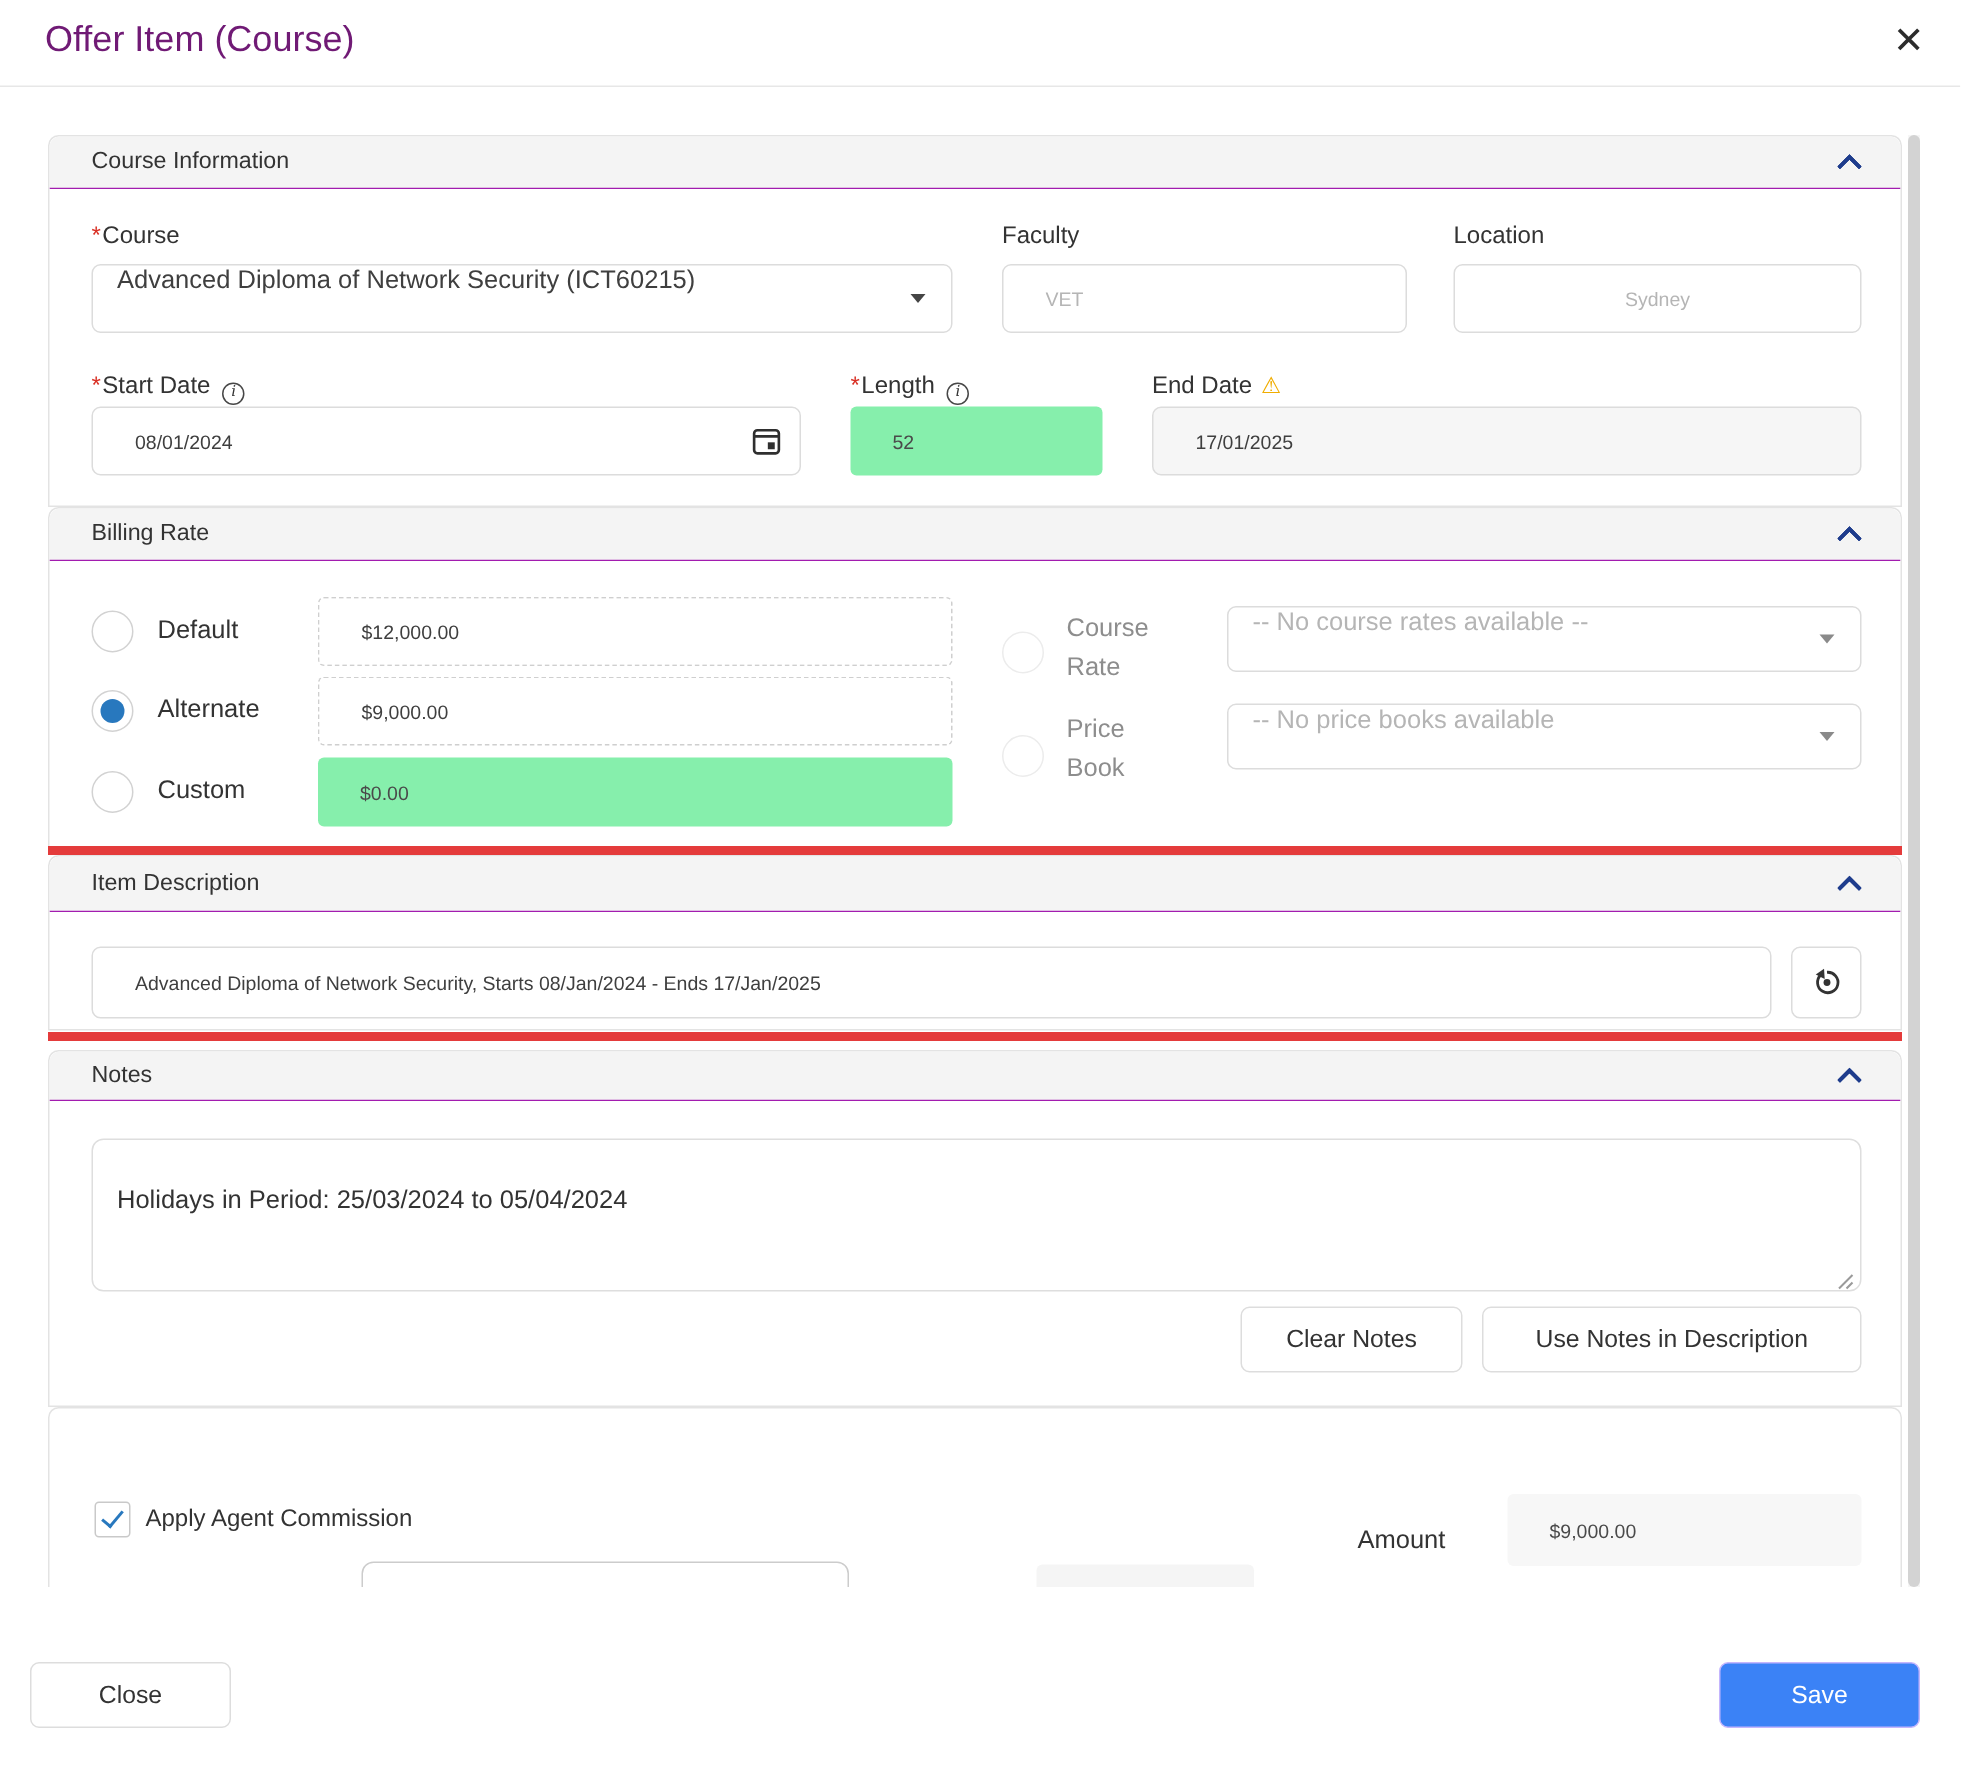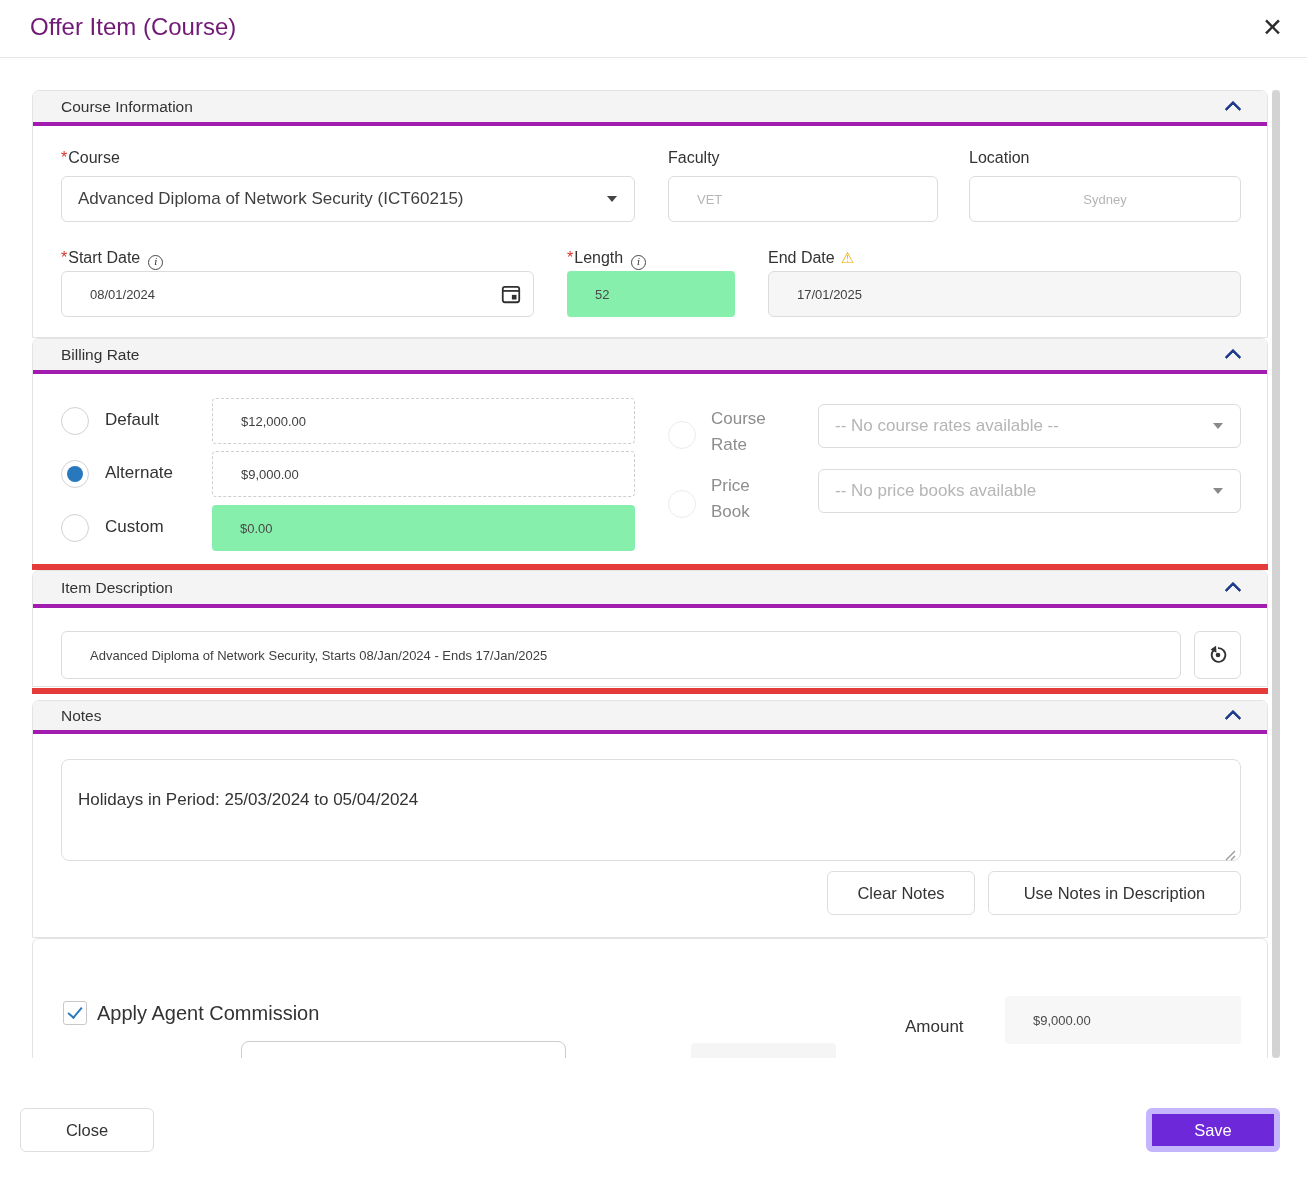--- a/index.html
+++ b/index.html
@@ -12,21 +12,21 @@
   .close-x { position:absolute; right:24px; top:10px; font-size:25px; color:#2c2c2c; cursor:pointer; line-height:34px; }
   .header-divider { position:absolute; top:57px; left:0; width:1307px; border-top:1px solid #e7e7e7; }
 
   
   .modal-body { position:absolute; left:32px; top:90px; width:1236px; height:968px; overflow:hidden; }
   .scrollbar { position:absolute; left:1272px; top:90px; width:8px; height:968px; background:#f6f6f6; }
   .scrollbar .thumb { position:absolute; left:0; top:0; width:8px; height:100%; background:#d3d3d3; border-radius:4px; }
 
   
   .card { position:absolute; left:0; width:1236px; background:#fff; border:1px solid #e3e3e3; border-radius:7px 7px 0 0; }
-  .card-header { position:relative; height:35px; background:#f4f4f4; border-bottom:4px solid #a21caf;
+  .card-header { position:relative; height:35px; background:#f4f4f4; border-bottom:1px solid #a21caf;
                  border-radius:7px 7px 0 0; display:flex; align-items:center; justify-content:space-between;
                  padding:0 28px; font-size:15.5px; color:#333; cursor:pointer;text-align:center; }
   .chevron-up { width:12px; height:12px; border-left:3px solid #1e3c8c; border-top:3px solid #1e3c8c;
                 transform:rotate(45deg); margin-top:5px; border-radius:1px; }
 
   
   .flabel { position:absolute; font-size:16px; color:#333; height:20px; line-height:20px; white-space:nowrap; }
   .flabel.gray { color:#8d8d8d; }
   .req { color:#d93025; margin-right:1px; }
   .info-icon { display:inline-block; width:15px; height:15px; border:1.3px solid #474747; border-radius:50%;
@@ -35,21 +35,21 @@
   .warn-icon { font-size:15px; color:#f0ad00; margin-left:6px; font-style:normal; }
 
   
   .input { position:absolute; border:1px solid #dcdcdc; border-radius:6px; font-family:inherit;
            font-size:13px; color:#3f3f3f; padding:0 28px; background:#fff; outline:none; }
   .input.gray-text { color:#b5b5b5; }
   .input.dashed { border:1px dashed #cfcfcf; border-radius:4px; }
   .input.filled { background:#86efac; border:none; border-radius:4px; color:#4a4a4a; }
   .input.filled-bordered { background:#f6f6f6; border:1px solid #dcdcdc; color:#3f3f3f; }
   .select { position:absolute; border:1px solid #dcdcdc; border-radius:6px; font-size:17px; color:#3f3f3f;
-            background:#fff; display:flex; align-items:center; padding:0 40px 0 16px; white-space:nowrap; overflow:hidden; }
+            background:#fff; display:flex; align-items:flex-start; padding:0 40px 0 16px; white-space:nowrap; overflow:hidden; }
   .select.disabled { color:#b5b5b5; }
   .caret-down { position:absolute; right:17px; top:50%; margin-top:-3px; width:0; height:0;
                 border-left:5px solid transparent; border-right:5px solid transparent; border-top:6px solid #454545; }
   .cal-btn { position:absolute; right:12px; top:12px; width:22px; height:22px; background:none; border:none; cursor:pointer; }
 
   
   .radio { position:absolute; width:28px; height:28px; border:1px solid #d2d2d2; border-radius:50%; background:#fff; cursor:pointer; }
   .radio.checked::after { content:""; position:absolute; left:5px; top:5px; width:16px; height:16px; border-radius:50%; background:#2878be; }
   .radio.disabled { border-color:#ececec; cursor:default; }
   .checkbox { position:absolute; width:24px; height:24px; border:1px solid #c9c9c9; border-radius:3px; background:#fff; cursor:pointer; }
@@ -63,21 +63,21 @@
                border:1px solid #dcdcdc; border-radius:6px; cursor:pointer; display:flex; align-items:center; justify-content:center; }
 
   
   .notes-textarea { position:absolute; resize:none; border:1px solid #dedede; border-radius:8px;
                     padding:30px 16px 10px; font-family:inherit; font-size:17px; color:#333; outline:none; }
   .resize-handle { position:absolute; cursor:nwse-resize; }
 
   
   .btn { position:absolute; height:44px; border:1px solid #ddd; border-radius:6px; background:#fff;
          font-family:inherit; font-size:16.5px; color:#333; cursor:pointer; }
-  .btn.primary { background:#6d28d9; border:6px solid #c4b5fd; color:#fff; }
+  .btn.primary { background:#3b82f6; border:1px solid #c4b5fd; color:#fff; }
 
   .partial-input { position:absolute; border:1px solid #ccc; border-radius:8px; background:#fff; }
   .partial-gray  { position:absolute; background:#f5f5f5; border-radius:4px; }
 </style>
 </head>
 <body>
 
 <div class="page">
 
   <div class="modal-title">Offer Item (Course)</div>
@@ -194,21 +194,21 @@
           </svg>
       </span>
       <button class="btn" style="left:794px;top:170px;width:148px;">Clear Notes</button>
       <button class="btn" style="left:955px;top:170px;width:253px;">Use Notes in Description</button>
     </section>
 
     <section class="card" style="top:848px;height:230px;">
       <span class="checkbox" style="left:30px;top:62px;">
           <span class="check"></span>
         </span>
-      <div class="flabel" style="left:64px;top:64px;font-size:20px;">Apply Agent Commission</div>
+      <div class="flabel" style="left:64px;top:64px;font-size:16px;">Apply Agent Commission</div>
       <div class="flabel" style="left:872px;top:78px;font-size:17px;">Amount</div>
       <input class="input filled" style="left: 972px; top: 57px; width: 236px; height: 48px; background: rgb(247, 247, 247);" readonly="" value="$9,000.00">
       <div class="partial-input" style="left:208px;top:102px;width:325px;height:60px;"></div>
       <div class="partial-gray" style="left:658px;top:104px;width:145px;height:40px;"></div>
     </section>
 
   </div>
 
   <div class="scrollbar">
       <div class="thumb"></div>

